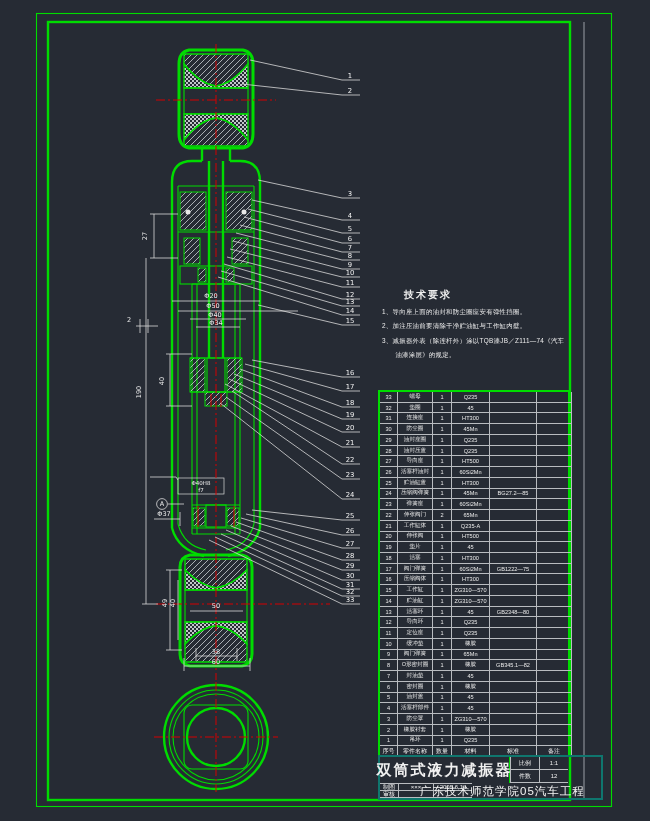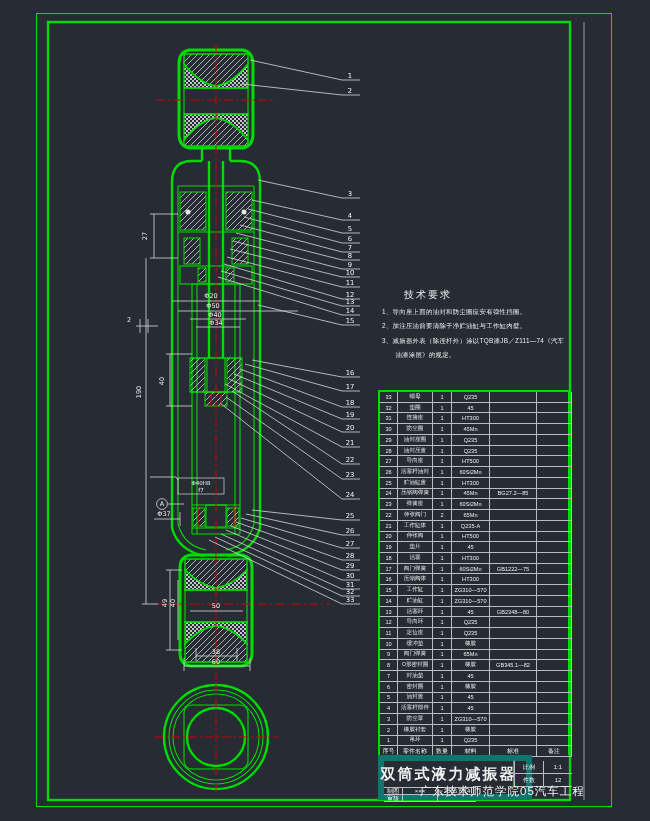--- a/index.html
+++ b/index.html
@@ -12,34 +12,34 @@
   .hf{fill:url(#h);stroke:#00dc00;stroke-width:1.4}
   .cf{fill:url(#c);stroke:#00dc00;stroke-width:1.4}
   .hfs{fill:url(#h);stroke:#00dc00;stroke-width:1}
   .wl{stroke:#d9d9d9;stroke-width:0.8;fill:none}
   .rl{stroke:#d40000;stroke-width:1;fill:none}
   .dash{stroke-dasharray:9 3 2 3}
   .dimtxt{fill:#ececec;font-size:6.5px;font-family:"DejaVu Sans",sans-serif}
   .ldrtxt{fill:#f2f2f2;font-size:6.8px;font-family:"DejaVu Sans",sans-serif}
   
   #tech{position:absolute;left:382px;top:288px;width:234px;color:#eee;z-index:5}
-  #tech .tt{margin-left:22px;font-size:10px;font-weight:normal;letter-spacing:2px}
+  #tech .tt{margin-left:22px;font-size:10px;font-weight:bold;letter-spacing:2px}
   #tech .ln{font-size:6.4px;margin-top:5.5px;letter-spacing:0.3px;white-space:nowrap}
   
   #ptable{position:absolute;left:378px;top:390px;width:192px;height:365px;z-index:5;
     display:grid;grid-template-columns:18px 35px 19px 38px 47px 35px;grid-auto-rows:10.735px;
     border-left:2px solid #00dc00;border-top:2px solid #00dc00;border-right:2px solid #00dc00;
     box-sizing:border-box;background:transparent}
   #ptable .cell{border-right:0.5px solid #b9bcc0;border-bottom:0.5px solid #b9bcc0;
     color:#eaeaea;font-size:5.6px;display:flex;align-items:center;justify-content:center;
     overflow:hidden;white-space:nowrap;box-sizing:border-box}
   #ptable .cell.head{font-size:6px;color:#f0f0f0}
   
-  #tblock{position:absolute;left:378px;top:755px;width:154px;height:45px;z-index:5;
-    border:6px solid #0f766e;box-sizing:border-box}
+  #tblock{position:absolute;left:378px;top:755px;width:225px;height:45px;z-index:5;
+    border:2px solid #0f766e;box-sizing:border-box}
   #tblock .abs{position:absolute;box-sizing:border-box;color:#f0f0f0;
     display:flex;align-items:center;justify-content:center;overflow:visible}
   .bigtitle{font-size:15px;font-weight:bold;letter-spacing:2px;white-space:nowrap}
   .smcell{font-size:6px;border-left:0.5px solid #b9bcc0;border-bottom:0.5px solid #b9bcc0}
   #school{position:absolute;left:420px;top:784px;color:#f4f4f4;font-size:11.5px;
     font-weight:normal;letter-spacing:1px;white-space:nowrap;z-index:6}
 </style>
 </head>
 <body>
 

